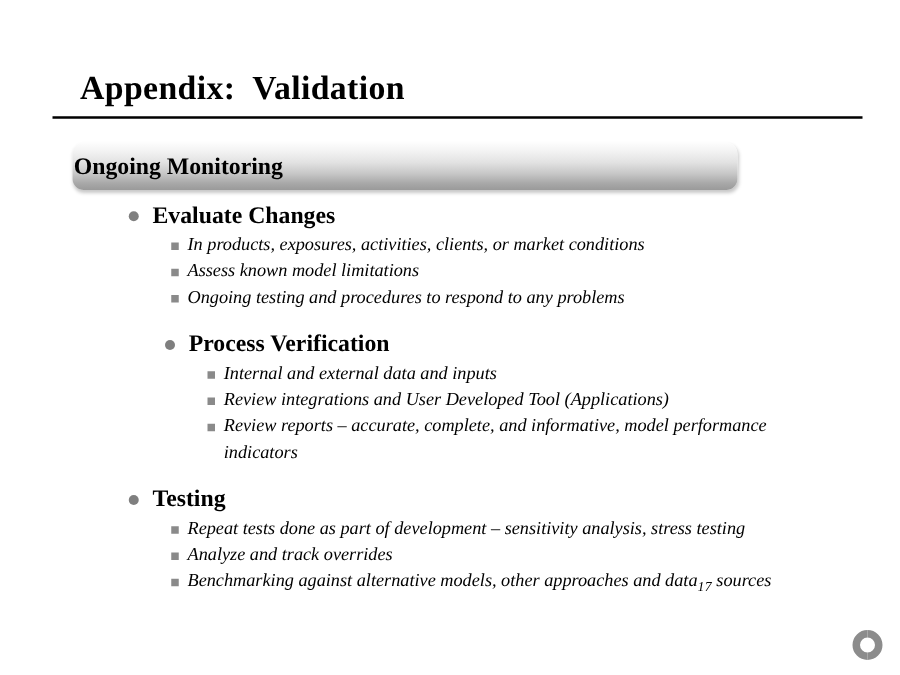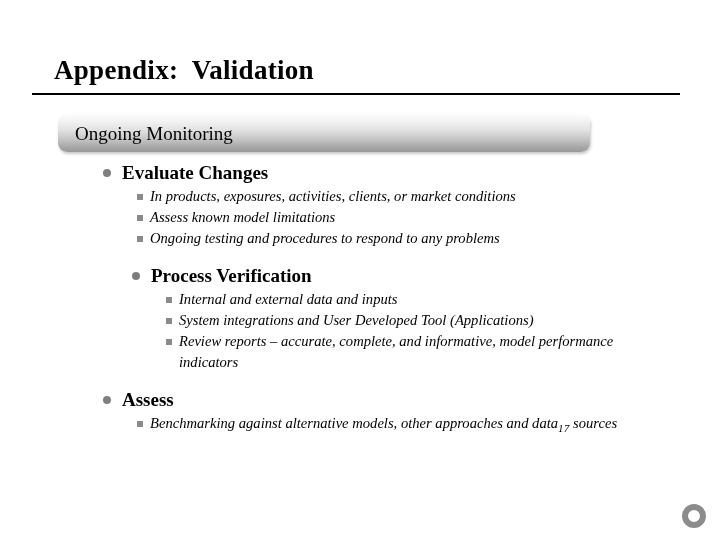--- a/index.html
+++ b/index.html
@@ -19,21 +19,21 @@
 
   .slide {
     position: relative;
     width: 720px;
     height: 540px;
   }
 
   
   .title-block {
     position: absolute;
-    left: 32px;
+    left: 42px;
     top: 56px;
     width: 648px;
   }
   .slide-title {
     font-size: 27px;
     font-weight: bold;
     letter-spacing: 0.3px;
     line-height: 1.1;
     white-space: pre;
     color: #000;
@@ -61,23 +61,23 @@
                 #e2e2e2 42%,
                 #c6c6c6 66%,
                 #a8a8a8 86%,
                 #9a9a9a 100%);
     box-shadow: 1px 2px 3px rgba(0,0,0,0.22);
     display: flex;
     align-items: center;
   }
   .banner-label {
     font-size: 19px;
-    font-weight: normal;
+    font-weight: bold;
     color: #000;
-    padding-left: 17px;
+    padding-left: 1px;
     line-height: 1;
   }
 
   
   .content {
     position: absolute;
     left: 0;
     top: 160px;
     width: 648px;
   }
@@ -187,37 +187,42 @@
         <span class="dot"></span>
         <span>Process Verification</span>
       </div>
       <ul class="sublist">
         <li class="lvl2">
           <span class="sq"></span>
           <span class="txt">Internal and external data and inputs</span>
         </li>
         <li class="lvl2">
           <span class="sq"></span>
-          <span class="txt">System integrations and User Developed Tool (Applications)</span>
+          <span class="txt">Review integrations and User Developed Tool (Applications)</span>
         </li>
         <li class="lvl2">
           <span class="sq"></span>
           <span class="txt">Review reports – accurate, complete, and informative, model performance indicators</span>
         </li>
       </ul>
     </div>
 
     <div class="group g3">
       <div class="lvl1">
         <span class="dot"></span>
-        <span>Assess</span>
+        <span>Testing</span>
       </div>
       <ul class="sublist">
         <li class="lvl2">
           <span class="sq"></span>
+          <span class="txt">Repeat tests done as part of development – sensitivity analysis, stress testing</span>
+        </li>
+        <li class="lvl2">
+          <span class="sq"></span>
+          <span class="txt">Analyze and track overrides</span>
         </li>
         <li class="lvl2">
           <span class="sq"></span>
           <span class="txt" id="last-bullet">Benchmarking against alternative models, other approaches and data<span class="page-num">17</span> sources</span>
         </li>
       </ul>
     </div>
 
   </div>
 

